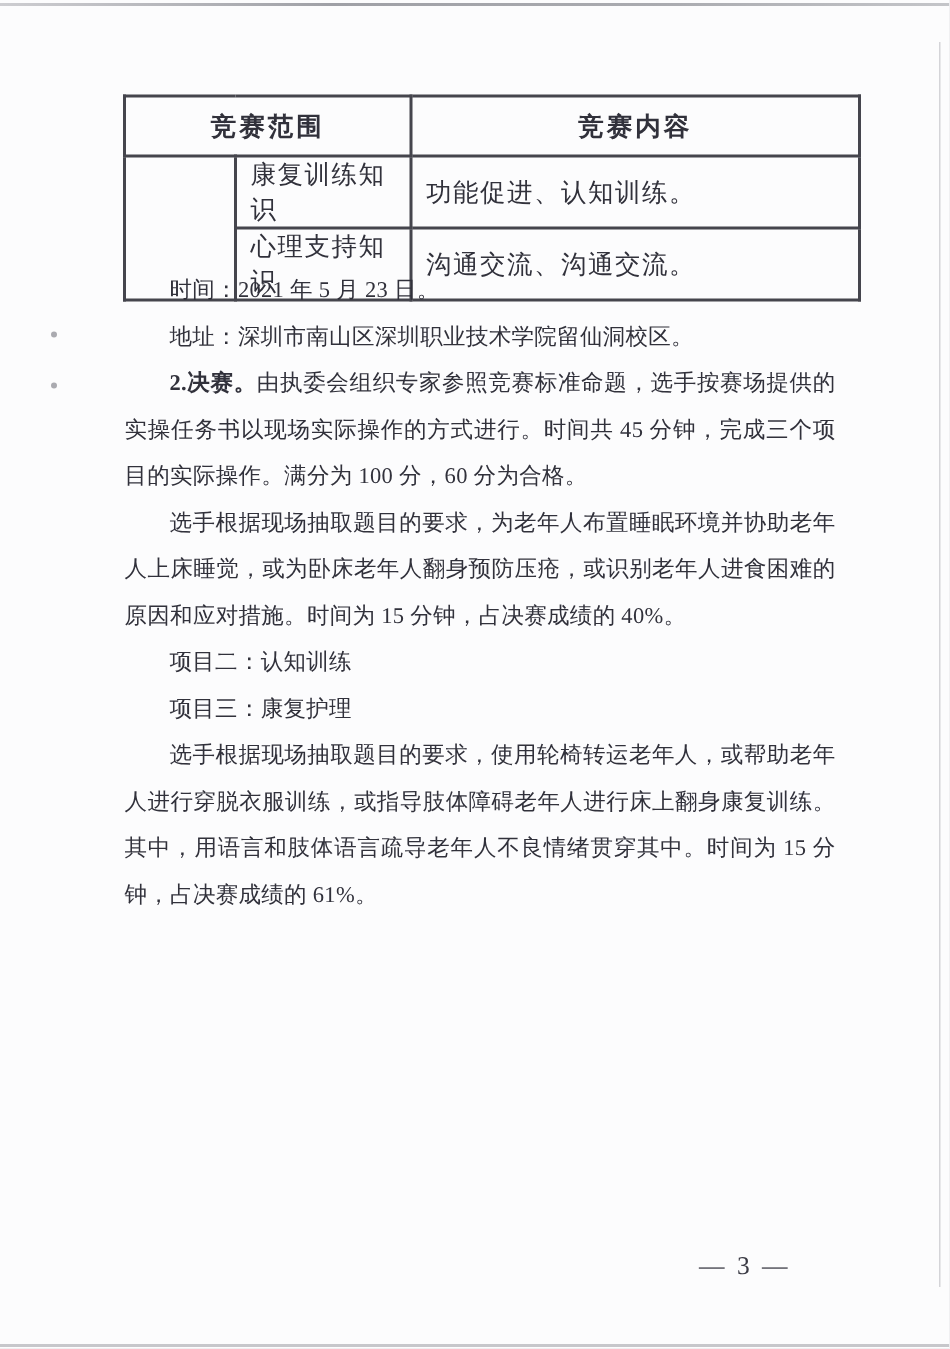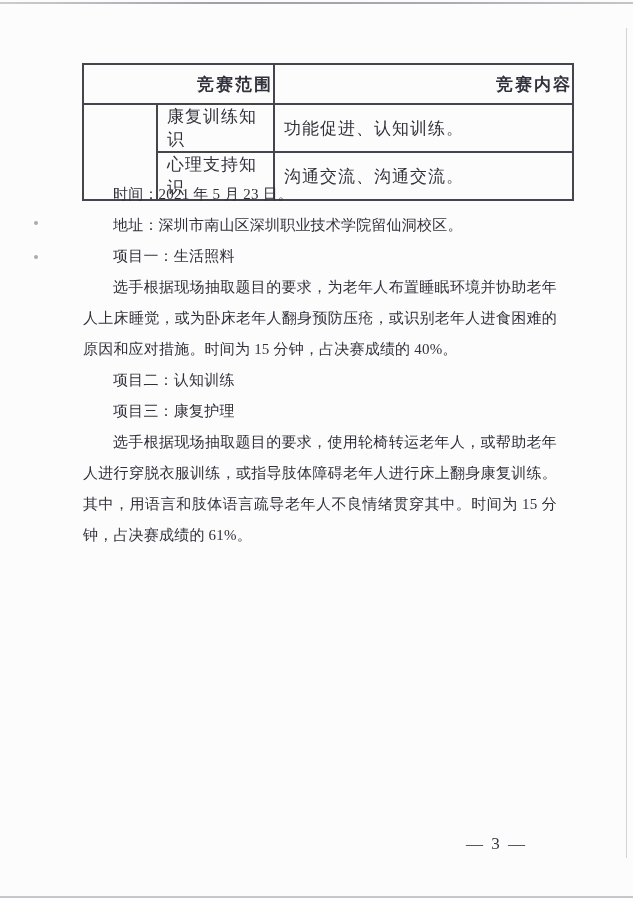--- a/index.html
+++ b/index.html
@@ -59,21 +59,21 @@
     border: 2px solid #45454d;
     padding: 0;
     font-weight: normal;
   }
   .doc-table .col-blank  { width: 74px; }
   .doc-table .col-scope  { width: 117px; }
   .doc-table .col-content{ width: 299px; }
   .doc-table thead th {
     height: 38px;
     font-weight: bold;
-    text-align: right;
+    text-align: center;
     letter-spacing: 2px;
   }
   .doc-table tbody td {
     height: 32px;
     text-align: left;
     padding-left: 9px;
     letter-spacing: 1px;
   }
   .doc-table td.blank-cell { padding: 0; }
 
@@ -134,21 +134,21 @@
       <tr>
         <td>心理支持知识</td>
         <td>沟通交流、沟通交流。</td>
       </tr>
     </tbody>
   </table>
 
   <div class="content">
     <p>时间：2021 年 5 月 23 日。</p>
     <p>地址：深圳市南山区深圳职业技术学院留仙洞校区。</p>
-    <p>项目一：生活照料</p>
+    <p><span class="bold">2.决赛。</span><span>由执委会组织专家参照竞赛标准命题，选手按赛场提供的实操任务书以现场实际操作的方式进行。时间共 45 分钟，完成三个项目的实际操作。满分为 100 分，60 分为合格。</span></p>
     <p>选手根据现场抽取题目的要求，为老年人布置睡眠环境并协助老年人上床睡觉，或为卧床老年人翻身预防压疮，或识别老年人进食困难的原因和应对措施。时间为 15 分钟，占决赛成绩的 40%。</p>
     <p>项目二：认知训练</p>
     <p>项目三：康复护理</p>
     <p>选手根据现场抽取题目的要求，使用轮椅转运老年人，或帮助老年人进行穿脱衣服训练，或指导肢体障碍老年人进行床上翻身康复训练。其中，用语言和肢体语言疏导老年人不良情绪贯穿其中。时间为 15 分钟，占决赛成绩的 61%。</p>
   </div>
 
   <div class="page-number">— 3 —</div>
 
 </div>
 

